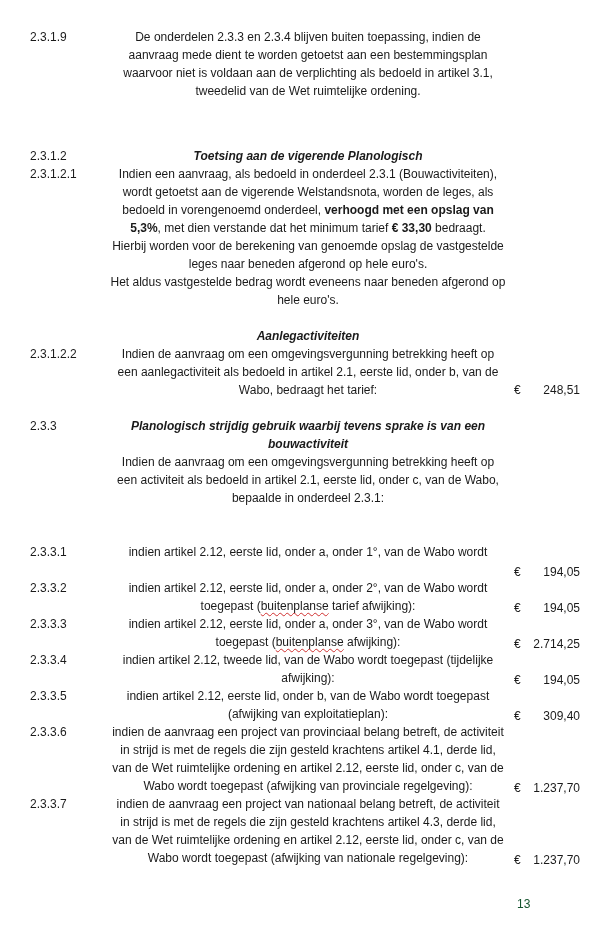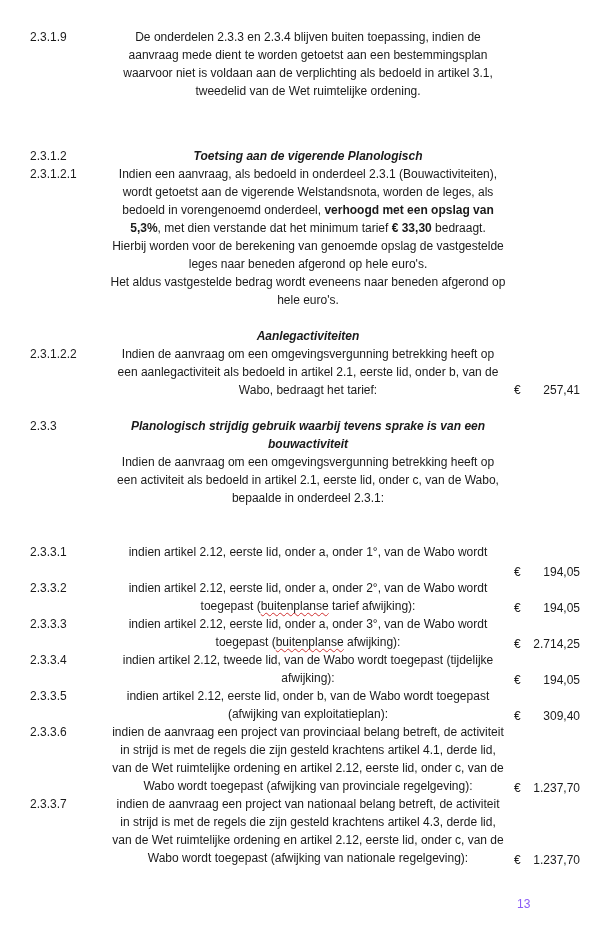--- a/index.html
+++ b/index.html
@@ -61,21 +61,21 @@
     }
     .spell {
       text-decoration: underline wavy #d03030;
       text-decoration-thickness: 1px;
       text-underline-offset: 2px;
     }
     .page-number {
       position: absolute;
       left: 517px;
       top: 895px;
-      color: #8b5cf6;
+      color: #14532d;
       font-size: 12px;
     }
   </style>
 </head>
 <body>
 
 <div class="row" style="top:28px;">
   <span class="num">2.3.1.9</span>
   <div class="text">
     <span class="line">De onderdelen 2.3.3 en 2.3.4 blijven buiten toepassing, indien de</span>
@@ -114,21 +114,21 @@
 
 <div class="row" style="top:345px;">
   <span class="num">2.3.1.2.2</span>
   <div class="text">
     <span class="line">Indien de aanvraag om een omgevingsvergunning betrekking heeft op</span>
     <span class="line">een aanlegactiviteit als bedoeld in artikel 2.1, eerste lid, onder b, van de</span>
     <span class="line">Wabo, bedraagt het tarief:</span>
   </div>
   <div class="amount" style="top:36px;">
     <span class="cur">€</span>
-    <span class="val">257,41</span>
+    <span class="val">248,51</span>
   </div>
 </div>
 
 <div class="row" style="top:417px;">
   <span class="num">2.3.3</span>
   <div class="text">
     <span class="line heading">Planologisch strijdig gebruik waarbij tevens sprake is van een</span>
     <span class="line heading">bouwactiviteit</span>
     <span class="line">Indien de aanvraag om een omgevingsvergunning betrekking heeft op</span>
     <span class="line">een activiteit als bedoeld in artikel 2.1, eerste lid, onder c, van de Wabo,</span>

